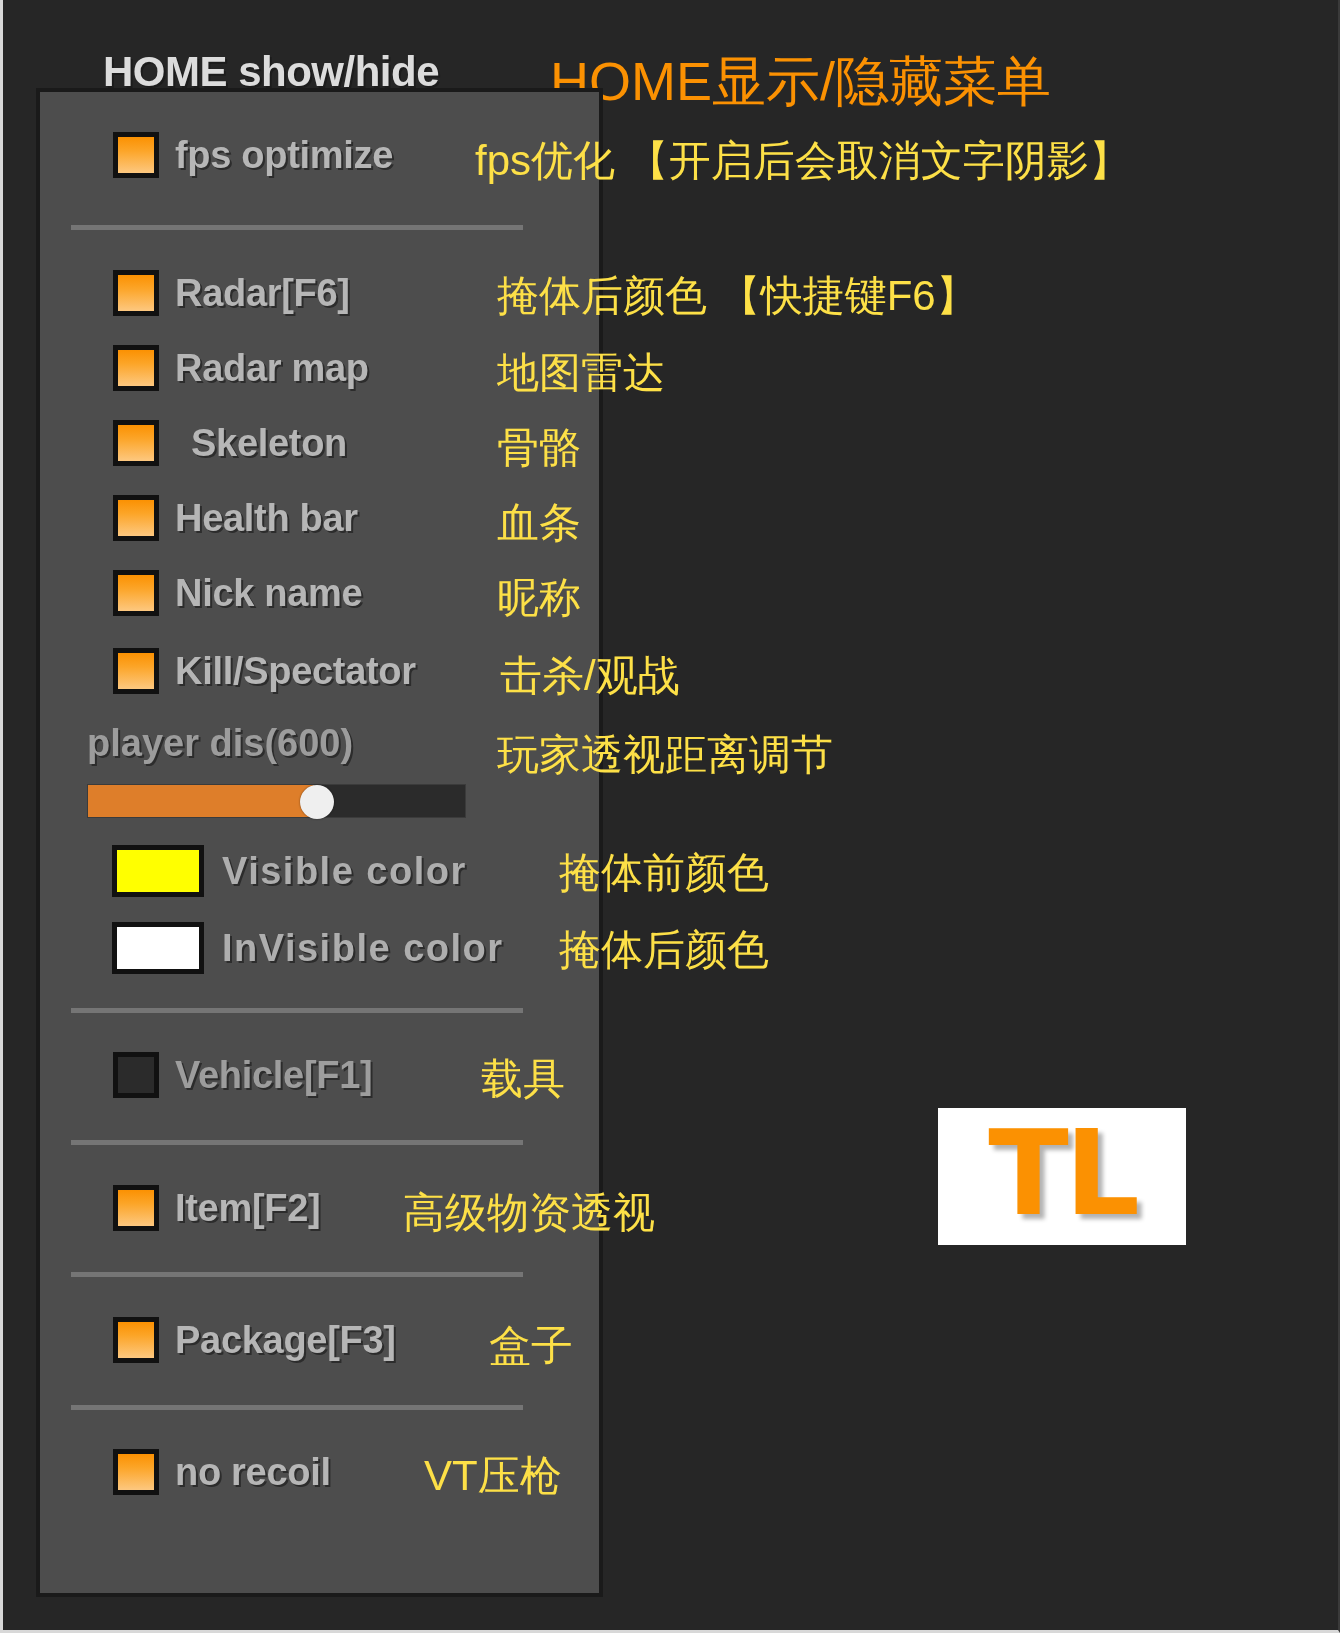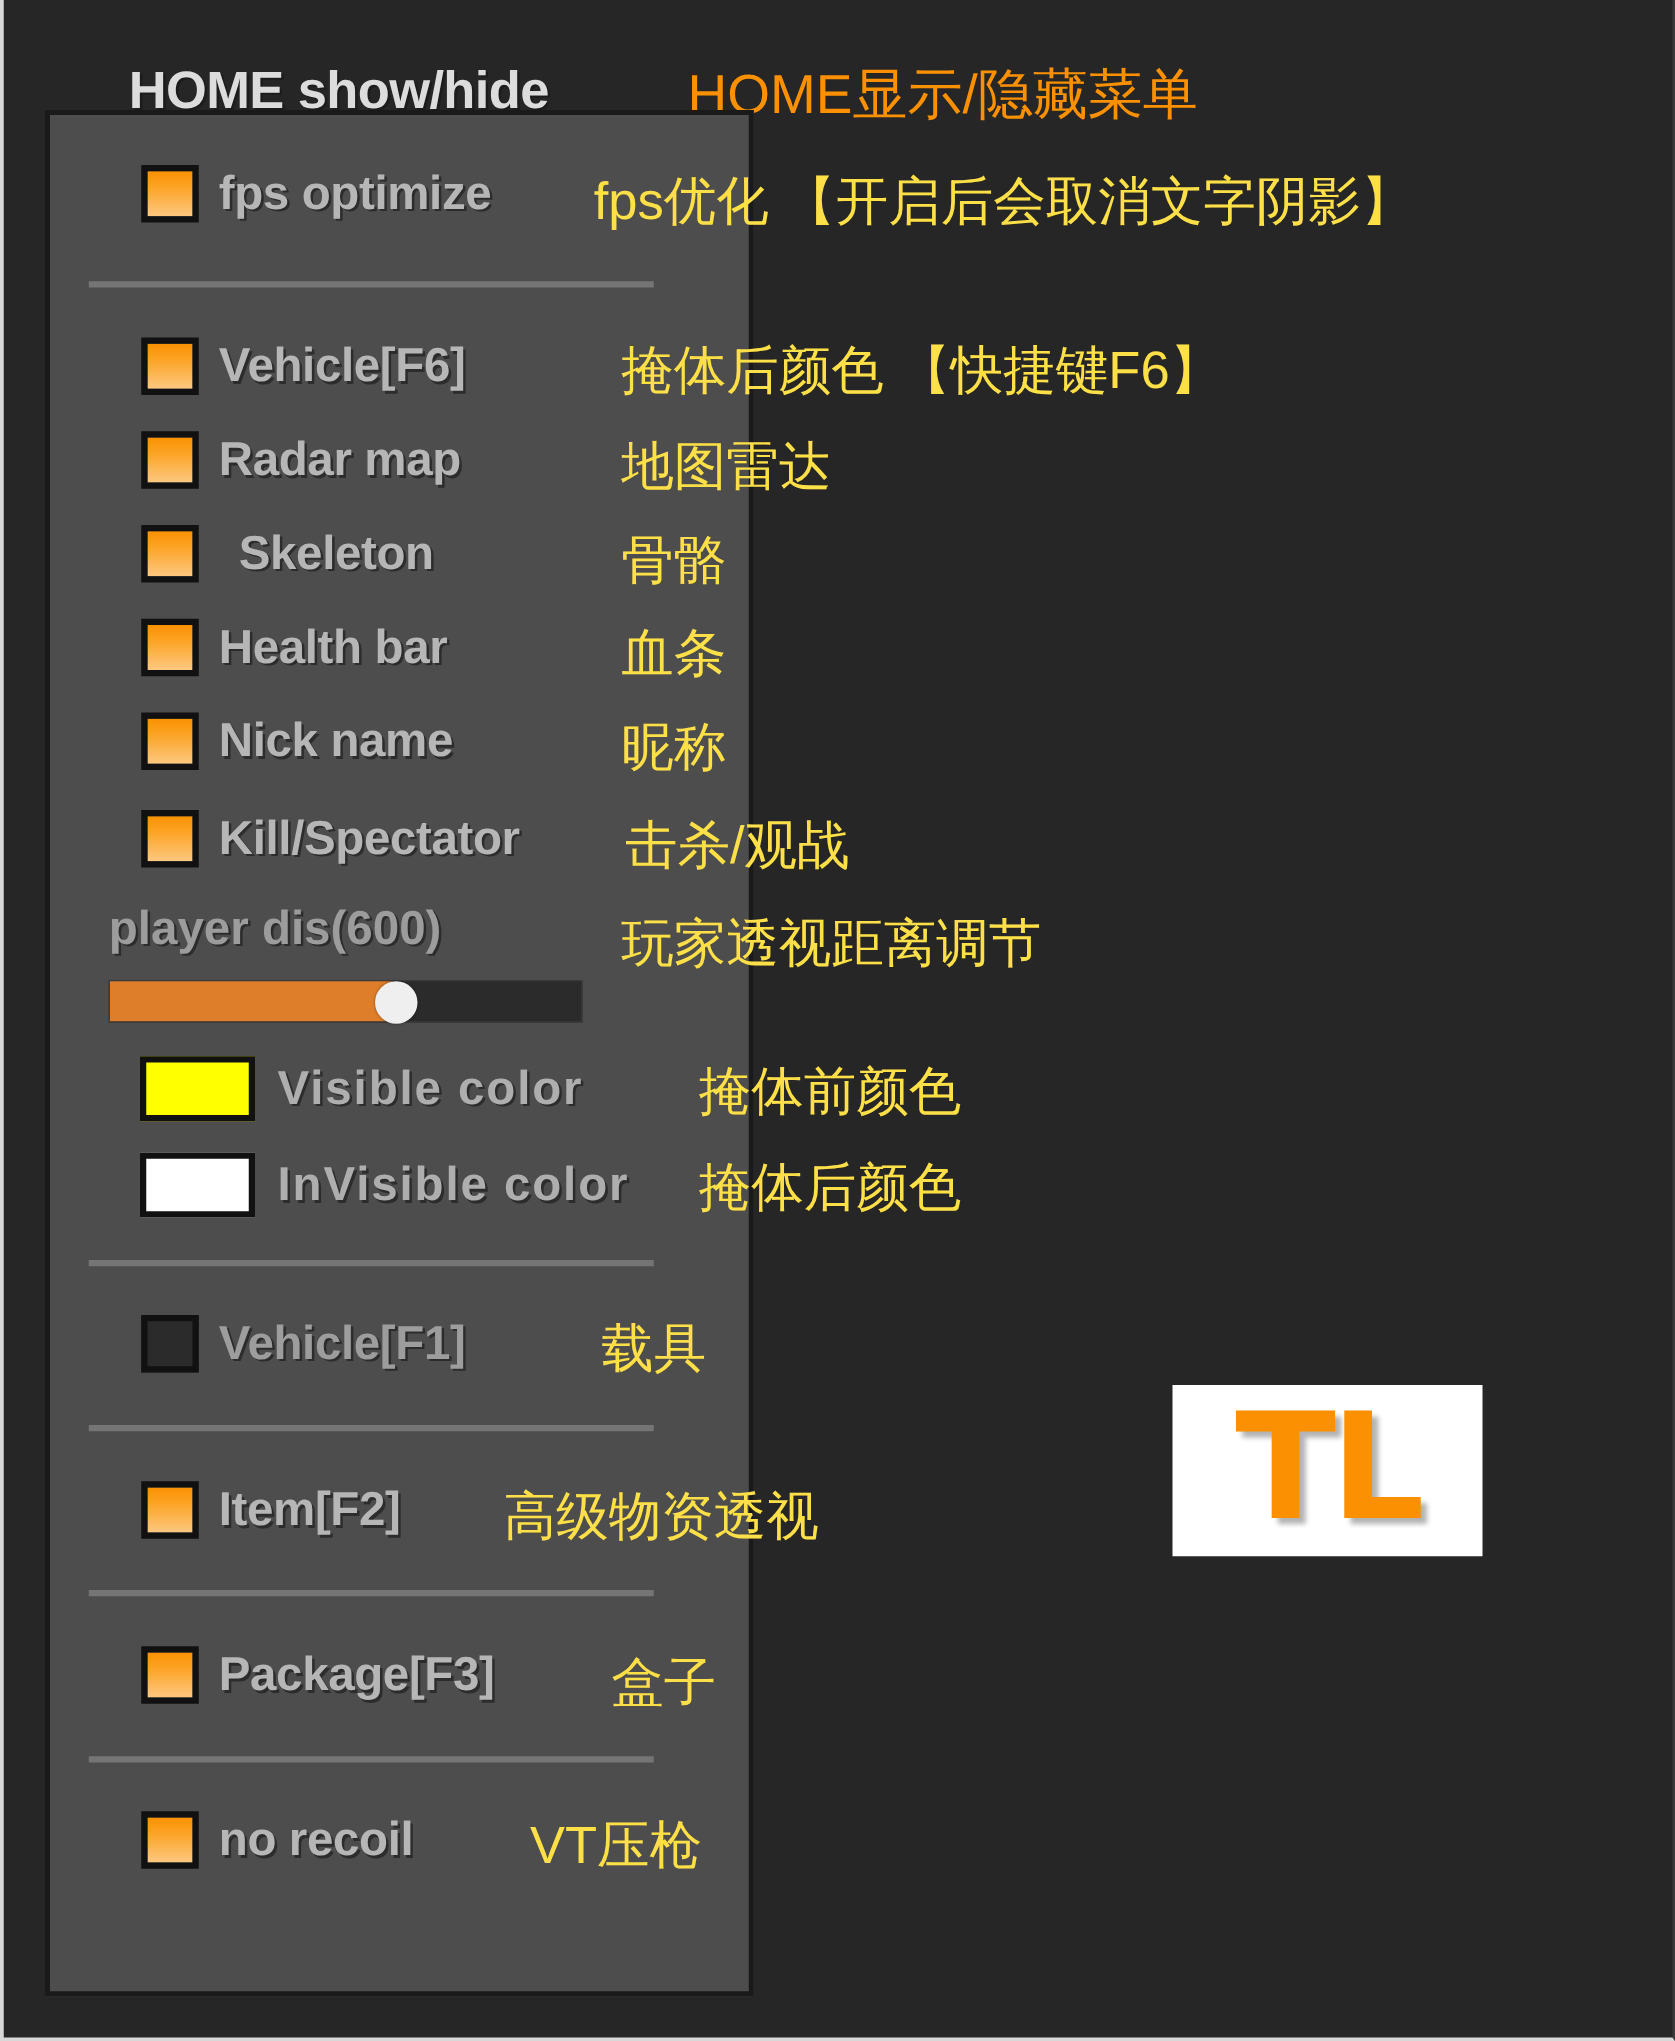--- a/index.html
+++ b/index.html
@@ -24,21 +24,21 @@
   .hdr{position:absolute;left:0;top:22px;width:1340px;height:64px;}
   .hdr-en{
     position:absolute;left:100px;top:26px;
     font-size:42px;font-weight:bold;color:#dcdcdc;
     letter-spacing:-0.5px;
     text-shadow:2px 2px 0 #1c1c1c;
     white-space:nowrap;
   }
   .hdr-cn{
     position:absolute;left:547px;top:24px;
-    font-size:44px;color:#FB9102;font-weight:500;
+    font-size:54px;color:#FB9102;font-weight:500;
     white-space:nowrap;
   }
 
   
   .panel{
     position:absolute;left:33px;top:88px;width:567px;height:1509px;
     background:#4d4d4d;
     border:4px solid #1a1a1a;
     box-sizing:border-box;
   }
@@ -124,21 +124,21 @@
   <div class="panel"></div>
 
   <div class="row" style="left:85px;top:127px;">
     <div class="cb"></div>
     <div class="lbl">fps optimize</div>
   </div>
   <div class="sep" style="left:68px;top:225px;width:452px;"></div>
 
   <div class="row" style="left:85px;top:265px;">
     <div class="cb"></div>
-    <div class="lbl">Vehicle[F6]</div>
+    <div class="lbl">Radar[F6]</div>
   </div>
 
   <div class="row" style="left:85px;top:340px;">
     <div class="cb"></div>
     <div class="lbl">Radar map</div>
   </div>
 
   <div class="row" style="left:85px;top:415px;gap:16px;">
     <div class="cb"></div>
     <div class="lbl">Skeleton</div>

